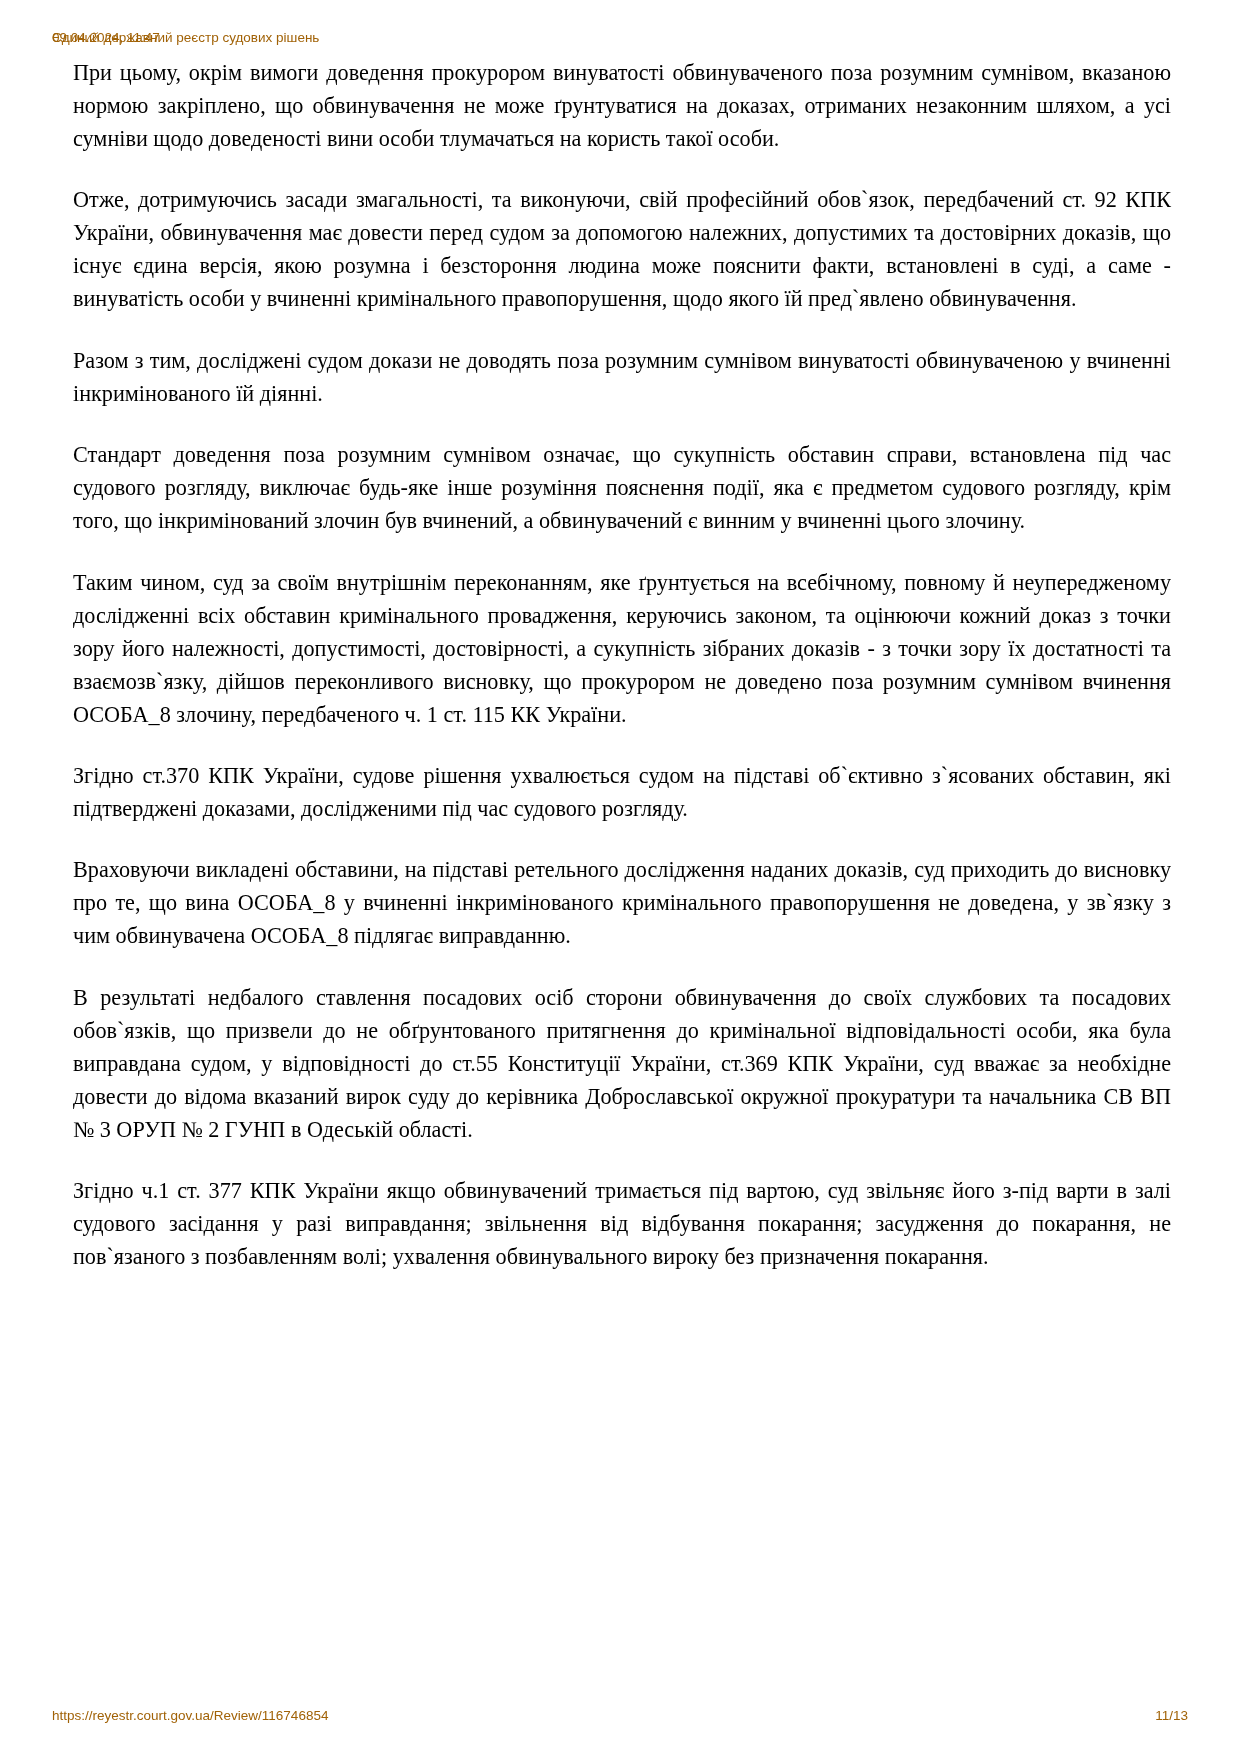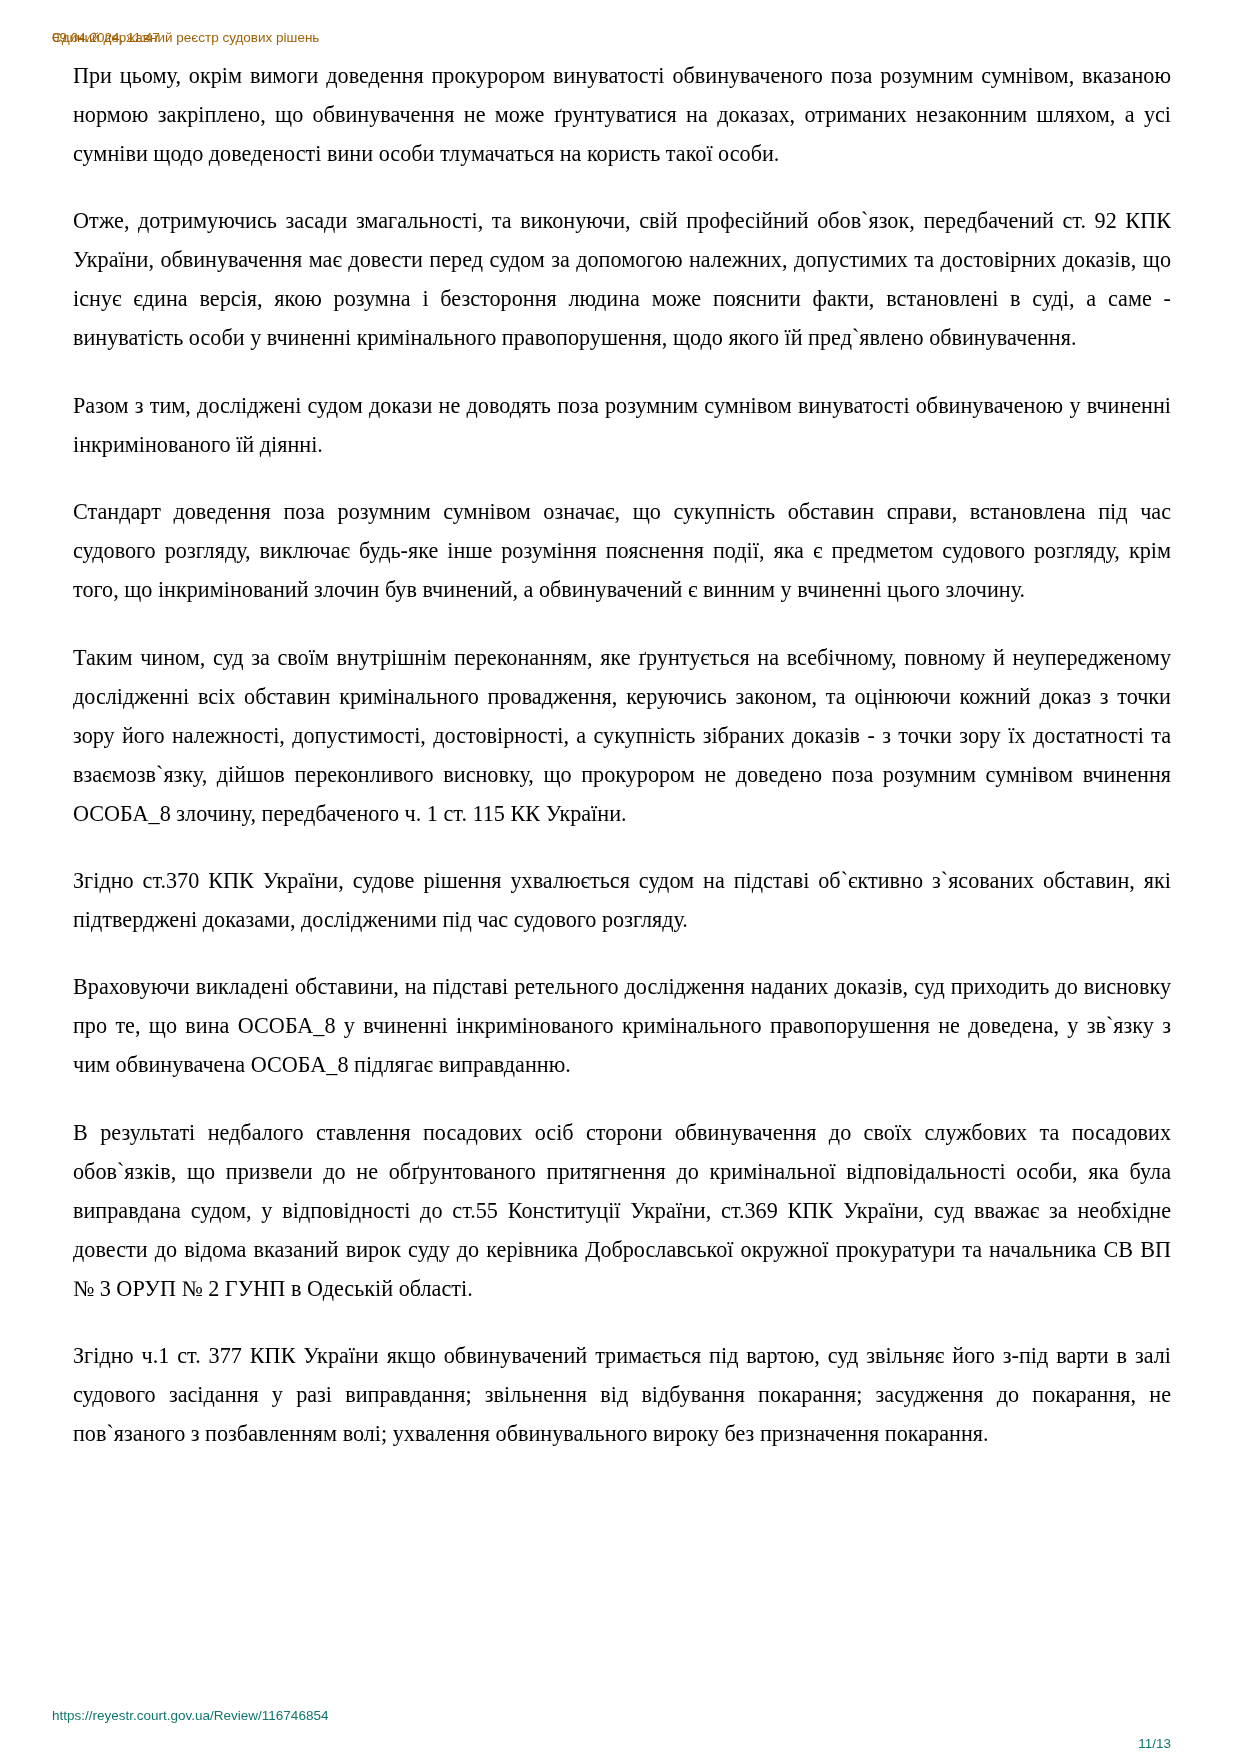--- a/index.html
+++ b/index.html
@@ -36,46 +36,45 @@
       top: 0;
       text-align: left;
     }
     .content {
       position: absolute;
       top: 56px;
       left: 73px;
       width: 1098px;
       font-family: "Liberation Serif", serif;
       font-size: 22.2px;
-      line-height: 39px;
+      line-height: 33px;
       text-align: justify;
     }
     .content p {
       margin: 0 0 28.4px 0;
     }
     .print-footer {
       position: absolute;
       top: 1708px;
       left: 52px;
       right: 52px;
       height: 18px;
       font-family: "Liberation Sans", sans-serif;
       font-size: 13.5px;
-      color: #0f766e;
+      color: #a16207;
     }
     .print-footer .url {
       position: absolute;
       left: 0;
       top: 0;
     }
     .print-footer .page {
       position: absolute;
-      right: 17px;
+      right: 0;
       top: 0;
-      margin-top: 28px;
     }
   </style>
 </head>
 <body>
 
 <div class="print-header">
   <span class="date">09.04.2024, 11:47</span>
   <span class="title">Єдиний державний реєстр судових рішень</span>
 </div>
 

